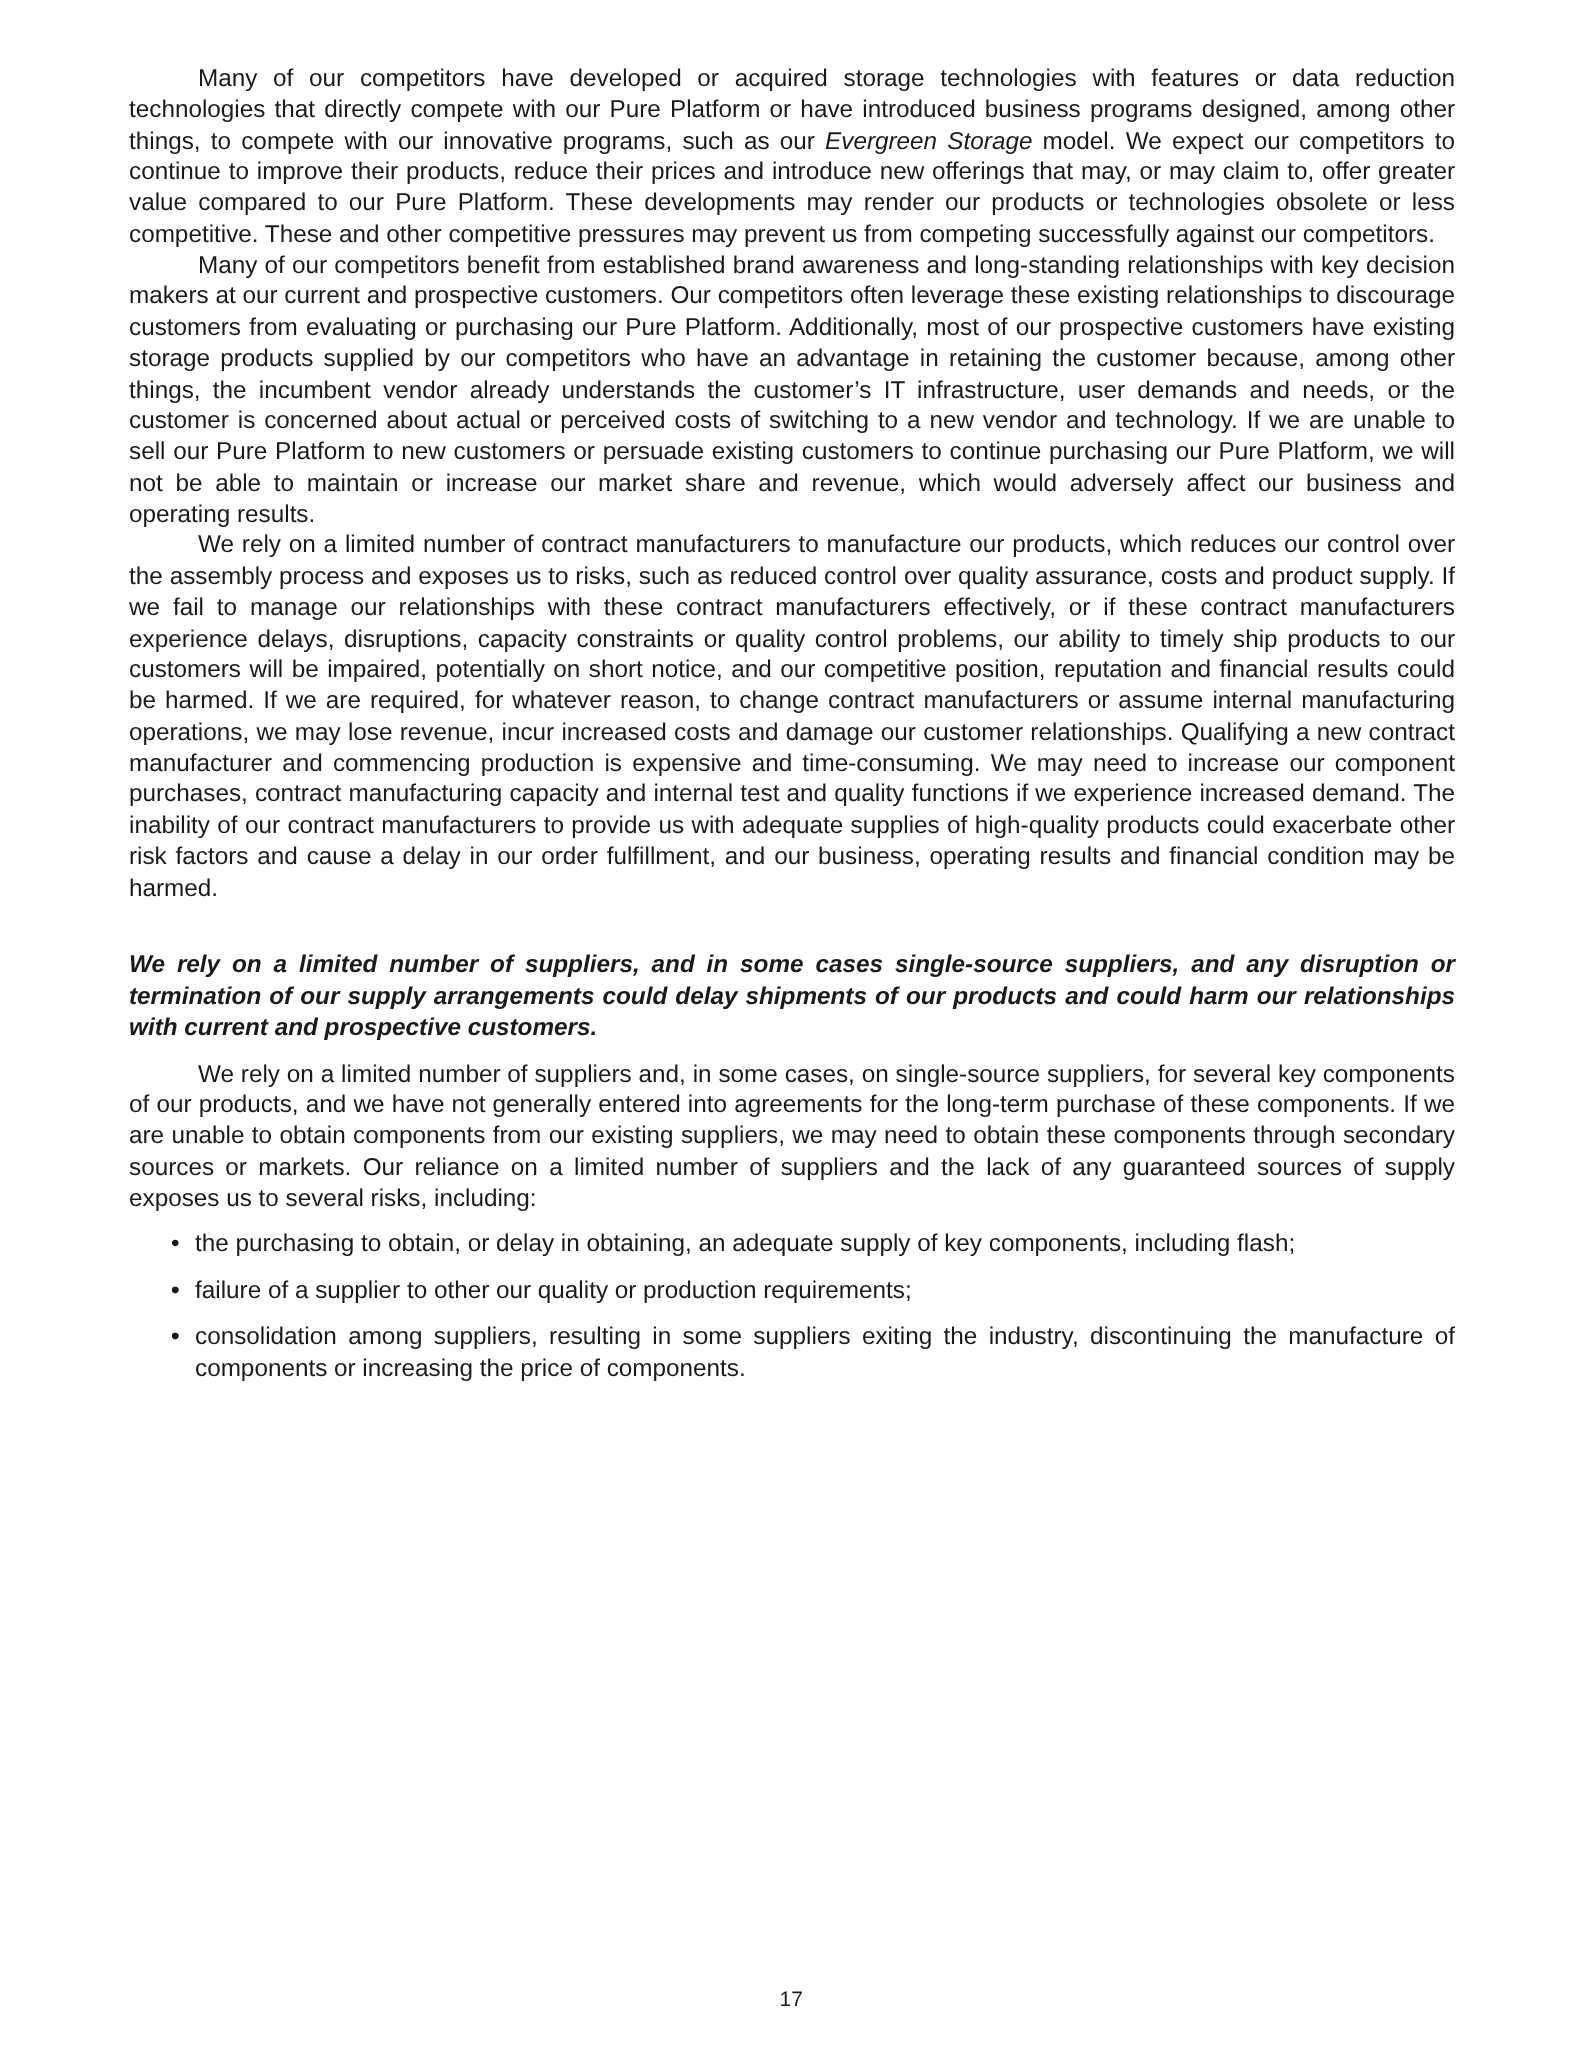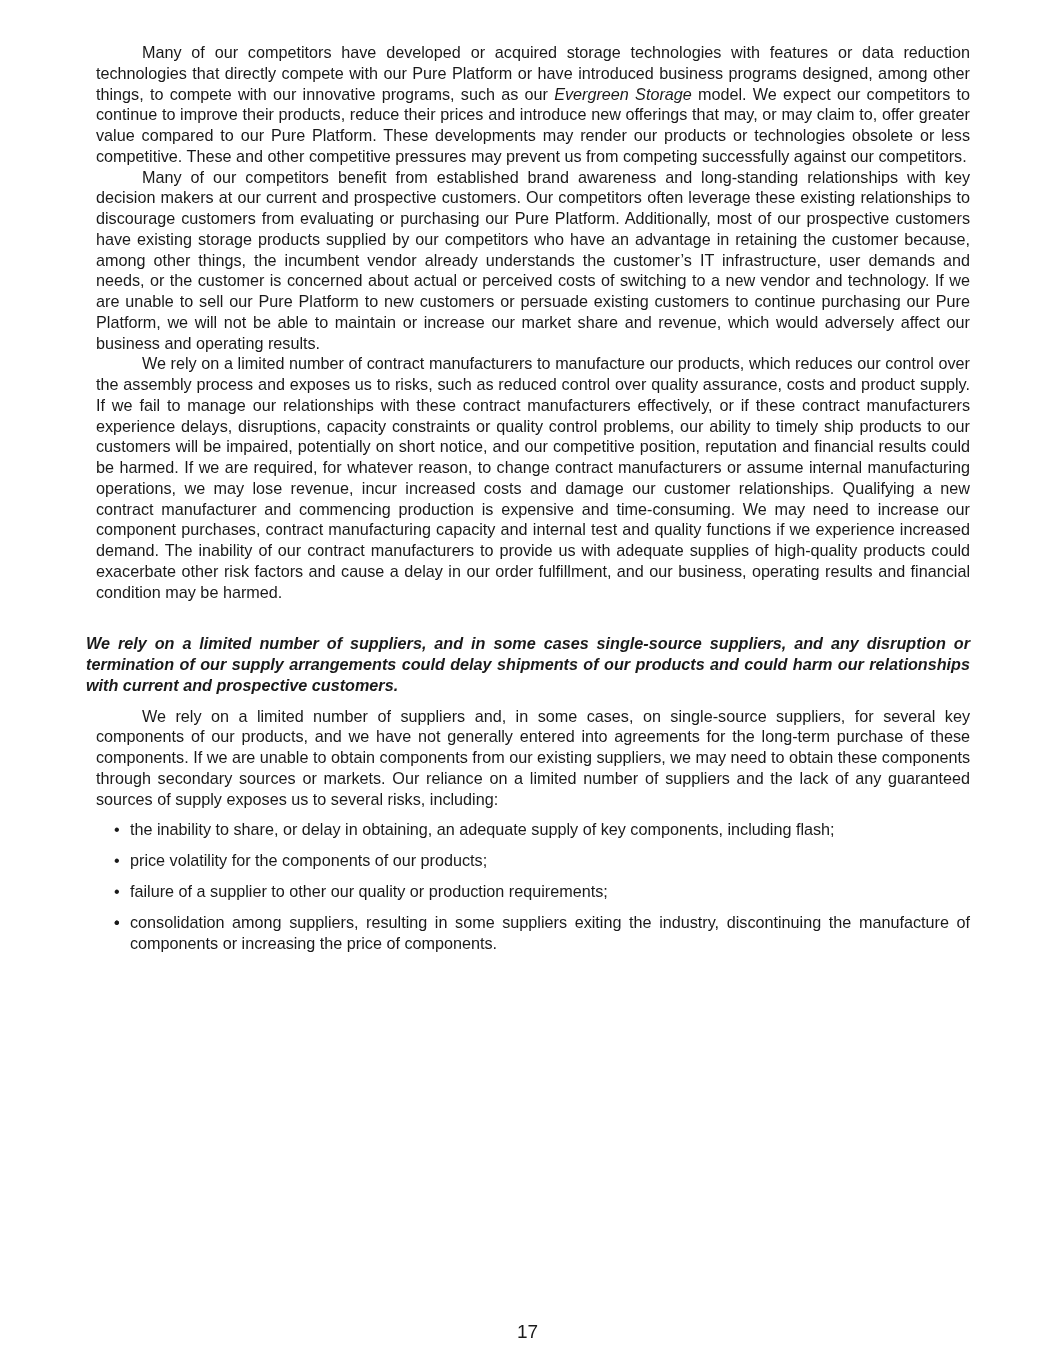--- a/index.html
+++ b/index.html
@@ -13,21 +13,21 @@
     line-height: 20.75px;
     overflow: hidden;
   }
   .page {
     position: absolute;
     left: 86px;
     top: 42px;
     width: 884px;
   }
   p { margin: 0; text-align: justify; }
-  .body-para { text-indent: 46px; margin-left: 10px; }
+  .body-para { text-indent: 46px; }
   .heading {
     font-weight: bold;
     font-style: italic;
     margin-top: 31px;
     margin-bottom: 10px;
   }
   .bullets {
     list-style: none;
     margin: 10px 0 0 0;
     padding: 0 0 0 44px;
@@ -41,40 +41,40 @@
     position: absolute;
     left: -16px;
     top: 0;
   }
   .page-number {
     position: absolute;
     top: 1322px;
     left: 0;
     width: 1055px;
     text-align: center;
-    font-size: 19px;
+    font-size: 14px;
   }
 </style>
 </head>
 <body>
 
 <div class="page">
 
   <p class="body-para"><span>Many of our competitors have developed or acquired storage technologies with features or data reduction technologies that directly compete with our Pure Platform or have introduced business programs designed, among other things, to compete with our innovative programs, such as our </span><em>Evergreen Storage</em><span> model. We expect our competitors to continue to improve their products, reduce their prices and introduce new offerings that may, or may claim to, offer greater value compared to our Pure Platform. These developments may render our products or technologies obsolete or less competitive. These and other competitive pressures may prevent us from competing successfully against our competitors.</span></p>
 
   <p class="body-para">Many of our competitors benefit from established brand awareness and long-standing relationships with key decision makers at our current and prospective customers. Our competitors often leverage these existing relationships to discourage customers from evaluating or purchasing our Pure Platform. Additionally, most of our prospective customers have existing storage products supplied by our competitors who have an advantage in retaining the customer because, among other things, the incumbent vendor already understands the customer’s IT infrastructure, user demands and needs, or the customer is concerned about actual or perceived costs of switching to a new vendor and technology. If we are unable to sell our Pure Platform to new customers or persuade existing customers to continue purchasing our Pure Platform, we will not be able to maintain or increase our market share and revenue, which would adversely affect our business and operating results.</p>
 
   <p class="body-para">We rely on a limited number of contract manufacturers to manufacture our products, which reduces our control over the assembly process and exposes us to risks, such as reduced control over quality assurance, costs and product supply. If we fail to manage our relationships with these contract manufacturers effectively, or if these contract manufacturers experience delays, disruptions, capacity constraints or quality control problems, our ability to timely ship products to our customers will be impaired, potentially on short notice, and our competitive position, reputation and financial results could be harmed. If we are required, for whatever reason, to change contract manufacturers or assume internal manufacturing operations, we may lose revenue, incur increased costs and damage our customer relationships. Qualifying a new contract manufacturer and commencing production is expensive and time-consuming. We may need to increase our component purchases, contract manufacturing capacity and internal test and quality functions if we experience increased demand. The inability of our contract manufacturers to provide us with adequate supplies of high-quality products could exacerbate other risk factors and cause a delay in our order fulfillment, and our business, operating results and financial condition may be harmed.</p>
 
   <p class="heading">We rely on a limited number of suppliers, and in some cases single-source suppliers, and any disruption or termination of our supply arrangements could delay shipments of our products and could harm our relationships with current and prospective customers.</p>
   <p class="body-para">We rely on a limited number of suppliers and, in some cases, on single-source suppliers, for several key components of our products, and we have not generally entered into agreements for the long-term purchase of these components. If we are unable to obtain components from our existing suppliers, we may need to obtain these components through secondary sources or markets. Our reliance on a limited number of suppliers and the lack of any guaranteed sources of supply exposes us to several risks, including:</p>
 
   <ul class="bullets">
-    <li><span class="bullet">•</span><span>the inability to share, or delay in obtaining, an adequate supply of key components, including flash;</span></li>
-    <li><span class="bullet">•</span><span>price volatility for the components of our products;</span></li>
+    <li><span class="bullet">•</span><span>the purchasing to obtain, or delay in obtaining, an adequate supply of key components, including flash;</span></li>
+    <li><span class="bullet">•</span></li>
     <li><span class="bullet">•</span><span>failure of a supplier to other our quality or production requirements;</span></li>
     <li><span class="bullet">•</span></li>
     <li><span class="bullet">•</span><span>consolidation among suppliers, resulting in some suppliers exiting the industry, discontinuing the manufacture of components or increasing the price of components.</span></li>
   </ul>
 
 </div>
 
 <div class="page-number">17</div>
 
 </body></html>

